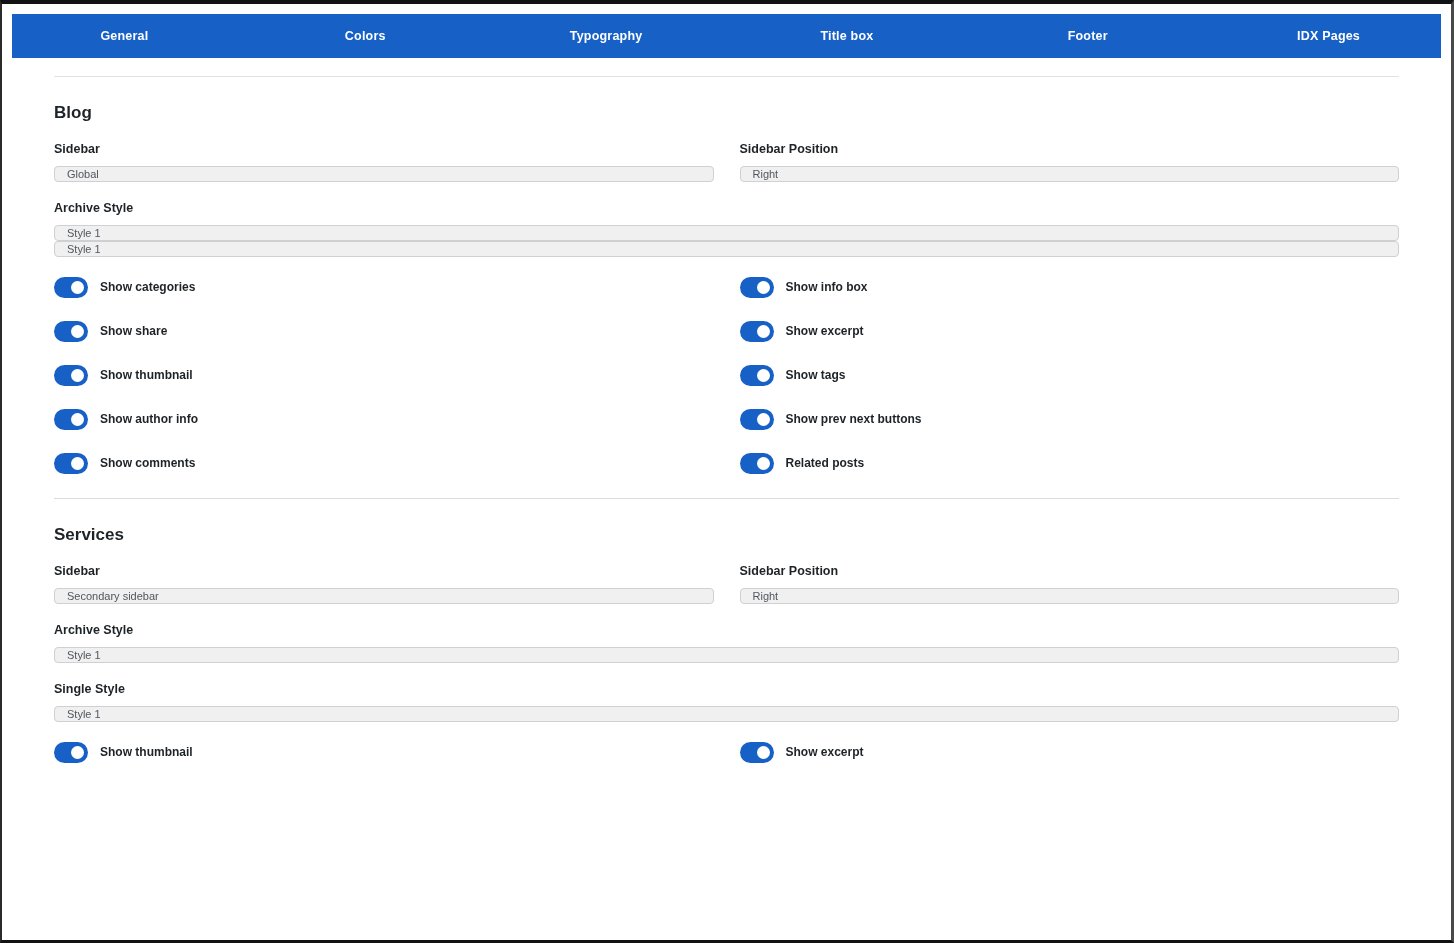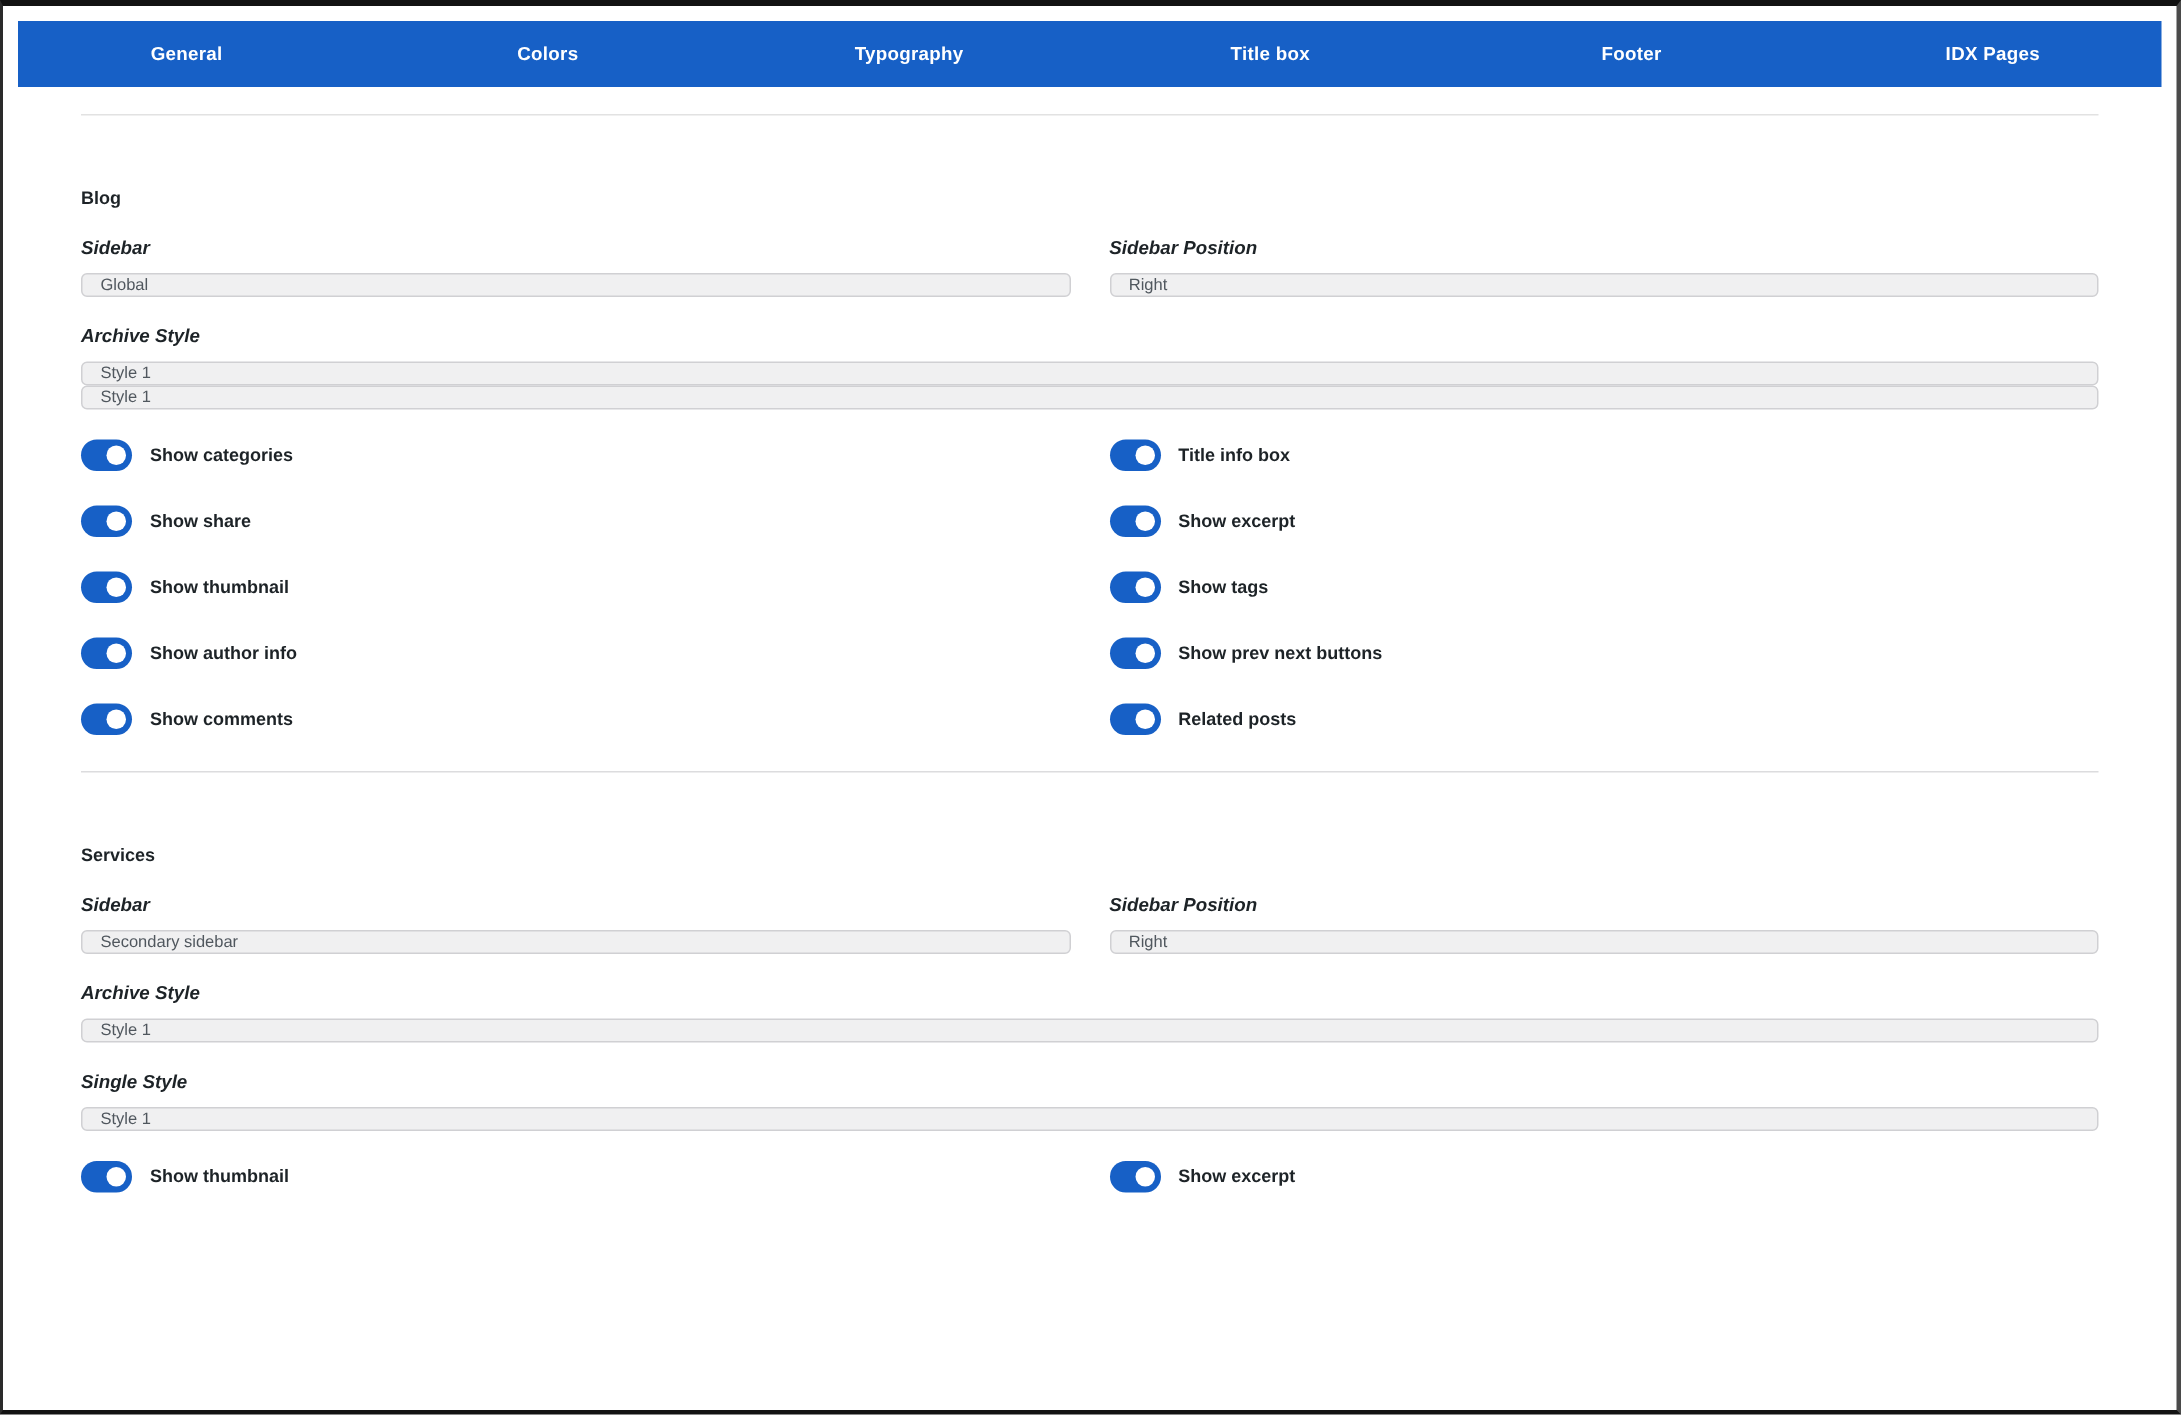--- a/index.html
+++ b/index.html
@@ -20,25 +20,25 @@
   .tab {
     flex: 1; display: flex; align-items: center; justify-content: center;
     color: #ffffff; font-size: 12.5px; font-weight: bold; cursor: pointer;
     letter-spacing: .2px;
   }
   .tab.active { background: #ffffff; color: #1d2327; }
 
   
   .content { padding: 0 42px; }
   .top-rule { border: none; border-top: 1px solid #e2e2e2; margin: 18px 0 0 0; }
-  .section-title { font-size: 12px; font-weight: bold; color: #1d2327; margin-top: 48px; }
+  .section-title { font-size: 17px; font-weight: bold; color: #1d2327; margin-top: 26px; }
 
   .grid-2 { display: grid; grid-template-columns: 1fr 1fr; column-gap: 26px; }
 
-  .field-label { font-size: 12.5px; font-weight: bold; color: #1d2327; margin: 19px 0 10px 0; font-style: italic; }
+  .field-label { font-size: 12.5px; font-weight: bold; color: #1d2327; margin: 19px 0 10px 0; }
   .select-box {
     height: 16px; background: #f0f0f1; border: 1px solid #d0d0d3; border-radius: 4px;
     font-size: 11px; color: #50575e; display: flex; align-items: center;
     padding: 0 12px; cursor: pointer;
   }
 
   .toggles { margin-top: 19px; }
   .toggle-row { display: flex; align-items: center; height: 22px; margin-bottom: 22px; }
   .switch {
     width: 34px; height: 21px; background: #1760C6; border-radius: 11px;
@@ -123,21 +123,21 @@
                 <span class="knob"></span>
               </span>
             <span class="toggle-label">Show comments</span>
           </div>
         </div>
         <div>
           <div class="toggle-row">
             <span class="switch">
                 <span class="knob"></span>
               </span>
-            <span class="toggle-label">Title info box</span>
+            <span class="toggle-label">Show info box</span>
           </div>
           <div class="toggle-row">
             <span class="switch">
                 <span class="knob"></span>
               </span>
             <span class="toggle-label">Show excerpt</span>
           </div>
           <div class="toggle-row">
             <span class="switch">
                 <span class="knob"></span>

